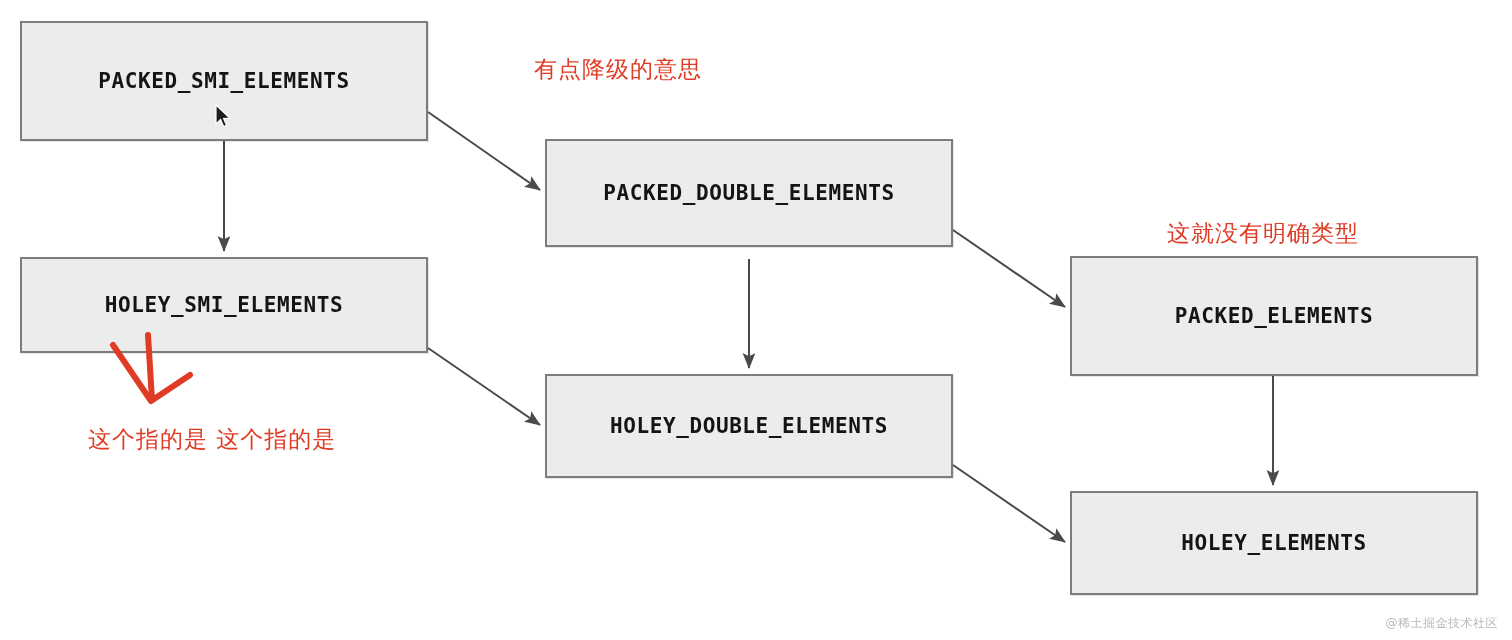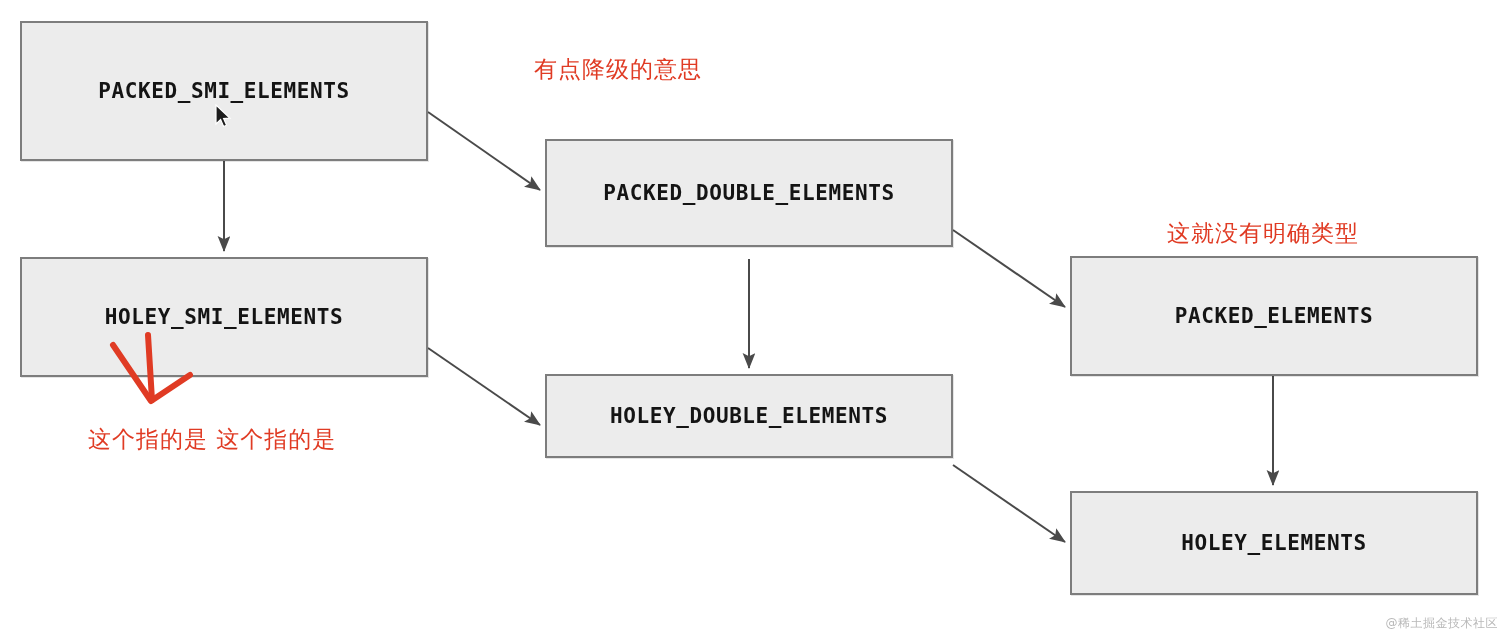--- a/index.html
+++ b/index.html
@@ -82,33 +82,33 @@
       <line x1="224" y1="141" x2="224" y2="251"></line>
       <line x1="428" y1="112" x2="540" y2="190"></line>
       <line x1="428" y1="348" x2="540" y2="425"></line>
       <line x1="749" y1="259" x2="749" y2="368"></line>
       <line x1="953" y1="230" x2="1065" y2="307"></line>
       <line x1="953" y1="465" x2="1065" y2="542"></line>
       <line x1="1273" y1="376" x2="1273" y2="485"></line>
     </g>
   </svg>
 
-  <div class="node" style="left:20px; top:21px; width:408px; height:140px;">
+  <div class="node" style="left:20px; top:21px; width:408px; height:120px;">
     <span class="node-label">PACKED_SMI_ELEMENTS</span>
   </div>
 
-  <div class="node" style="left:20px; top:257px; width:408px; height:120px;">
+  <div class="node" style="left:20px; top:257px; width:408px; height:96px;">
     <span class="node-label">HOLEY_SMI_ELEMENTS</span>
   </div>
 
   <div class="node" style="left:545px; top:139px; width:408px; height:108px;">
     <span class="node-label">PACKED_DOUBLE_ELEMENTS</span>
   </div>
 
-  <div class="node" style="left:545px; top:374px; width:408px; height:84px;">
+  <div class="node" style="left:545px; top:374px; width:408px; height:104px;">
     <span class="node-label">HOLEY_DOUBLE_ELEMENTS</span>
   </div>
 
   <div class="node" style="left:1070px; top:256px; width:408px; height:120px;">
     <span class="node-label">PACKED_ELEMENTS</span>
   </div>
 
   <div class="node" style="left:1070px; top:491px; width:408px; height:104px;">
     <span class="node-label">HOLEY_ELEMENTS</span>
   </div>

